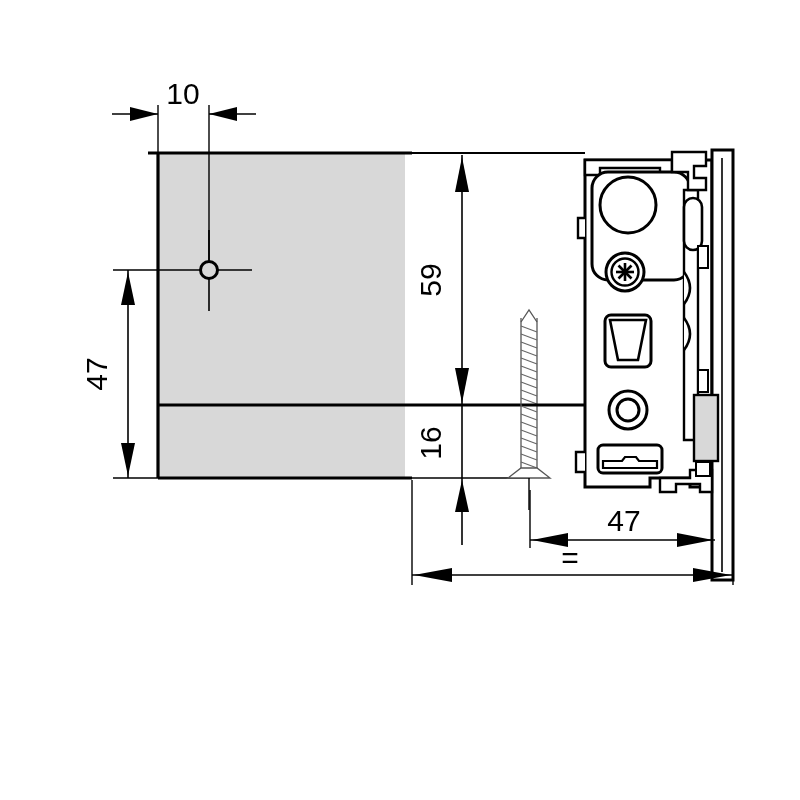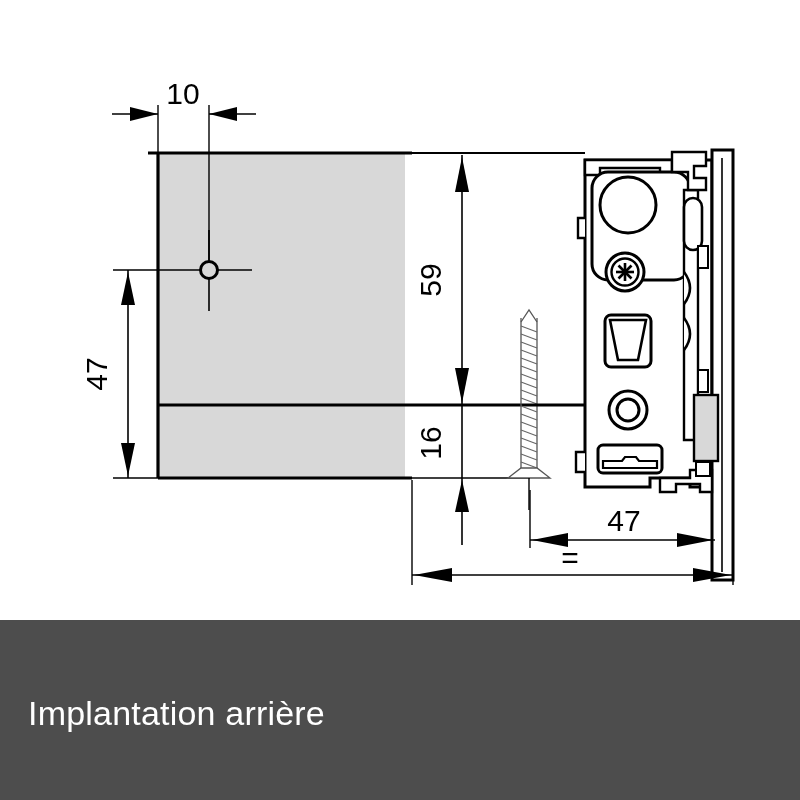--- a/index.html
+++ b/index.html
@@ -217,17 +217,14 @@
         <line x1="733" y1="500" x2="733" y2="585" stroke="#000" stroke-width="1.4"></line>
         <line x1="412" y1="575" x2="733" y2="575" stroke="#000" stroke-width="1.6"></line>
         <polygon points="414,575 452,568 452,582" fill="#000"></polygon>
         <polygon points="731,575 693,568 693,582" fill="#000"></polygon>
         <text class="dim-label" x="570" y="568" text-anchor="middle">=</text>
       </g>
 
     </svg>
   </div>
 
-  <div id="caption-bar">
-    <div id="caption-text">Implantation arrière</div>
-  </div>
 
 </div>
 
 </body></html>

